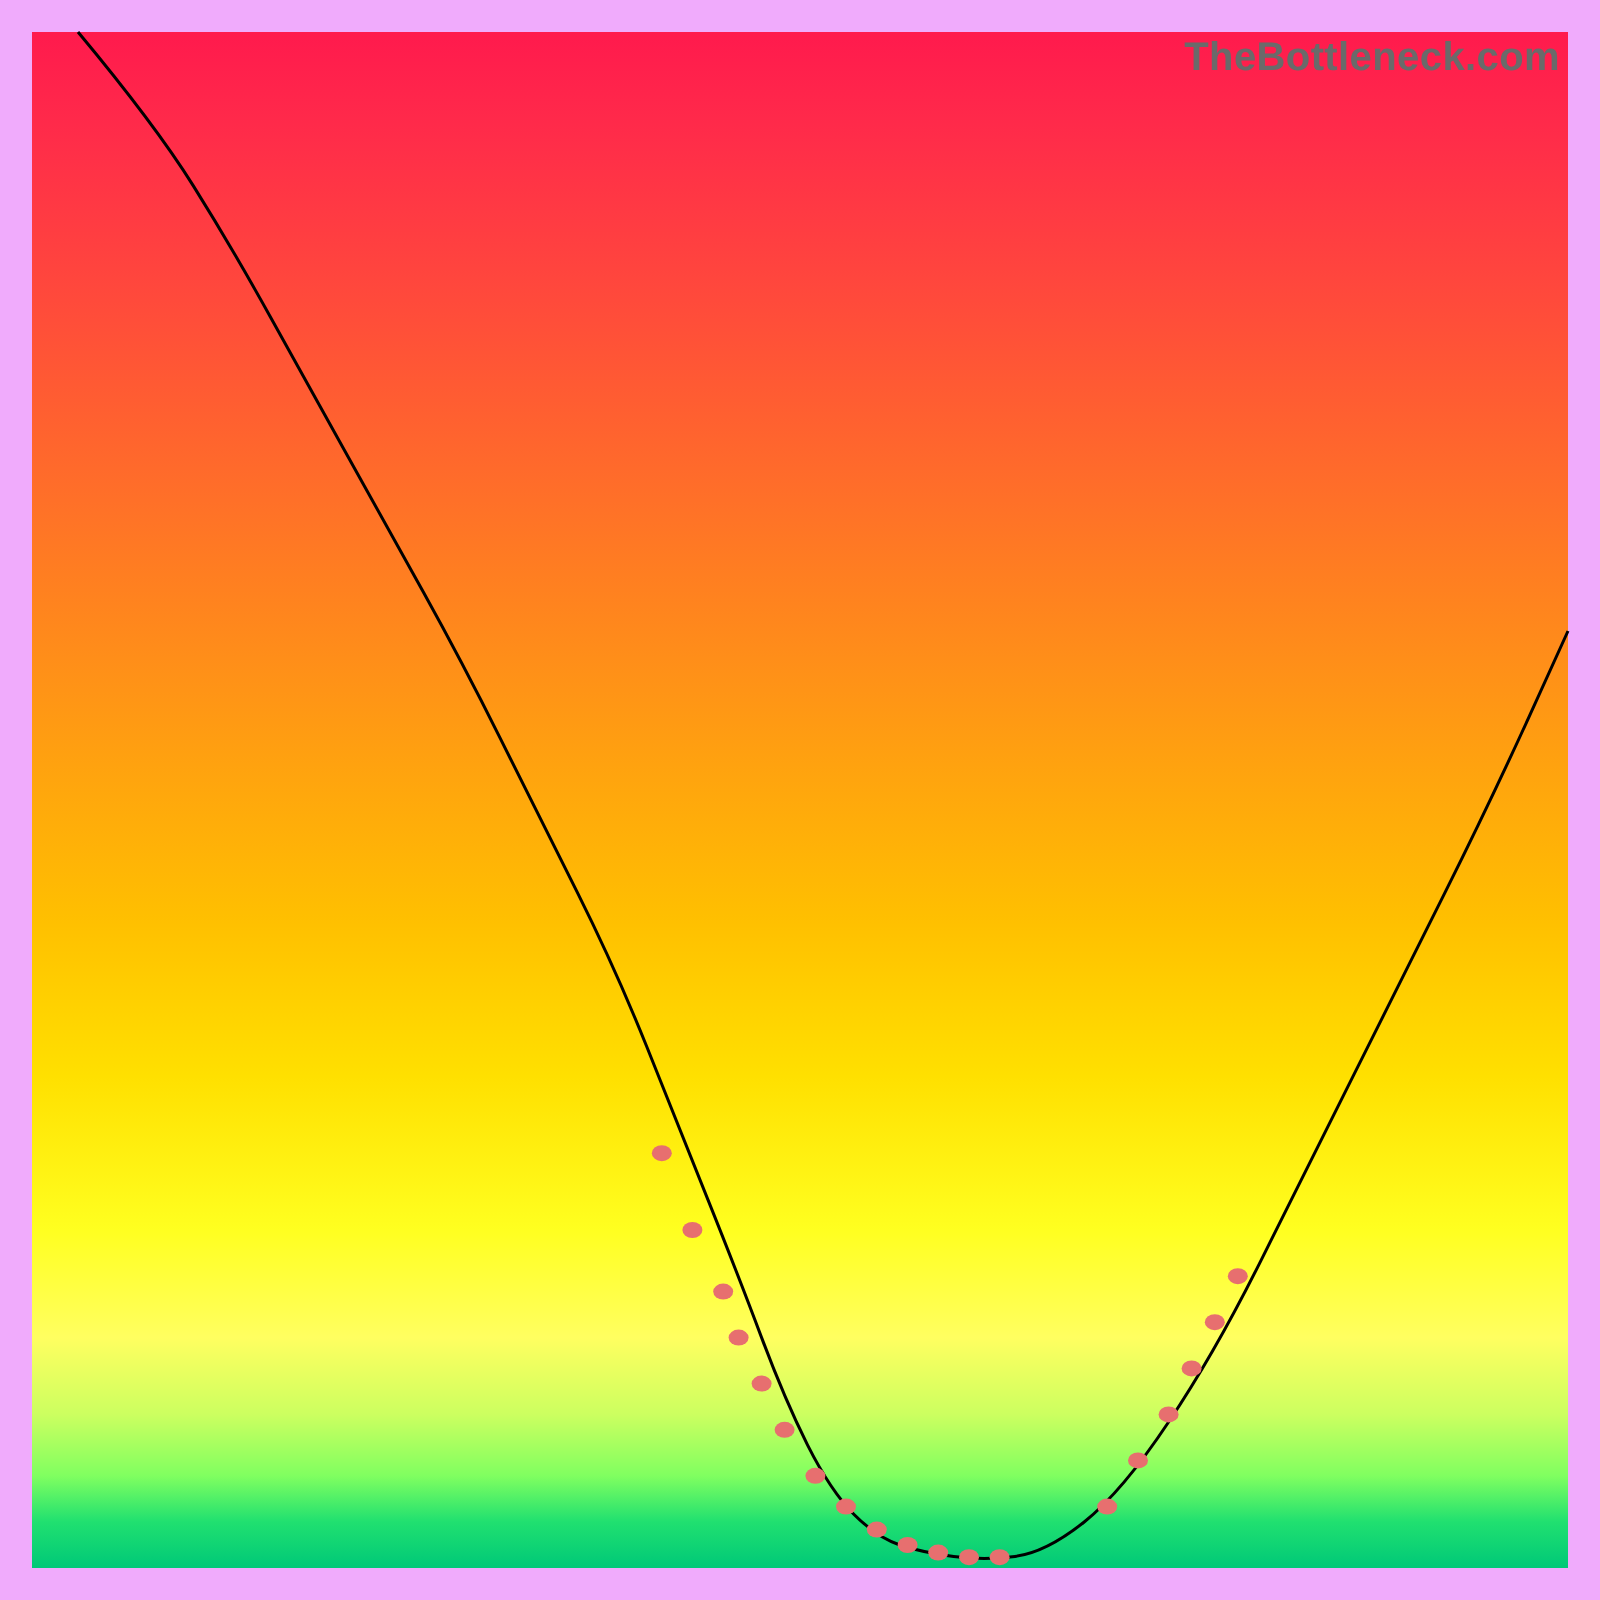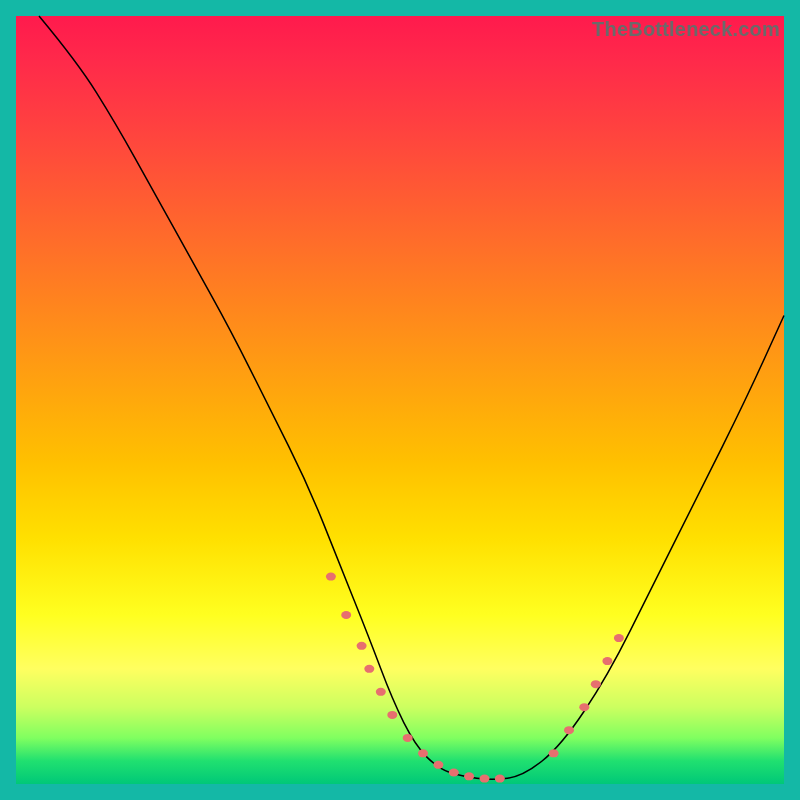--- a/index.html
+++ b/index.html
@@ -1,21 +1,21 @@
 <!DOCTYPE html>
 <html><head>
 <meta charset="utf-8">
 <style>
   * { margin: 0; padding: 0; box-sizing: border-box; }
   html, body { width: 800px; height: 800px; overflow: hidden; background: #000; }
   .frame {
     position: relative;
     width: 800px;
     height: 800px;
-    background: #14b8a6;
+    background: #f0abfc;
   }
   .plot-area {
     position: absolute;
     left: 16px;
     top: 16px;
     width: 768px;
     height: 768px;
     background: linear-gradient(to bottom,
       #ff1a4d 0%,
       #ff2a4a 6%,

